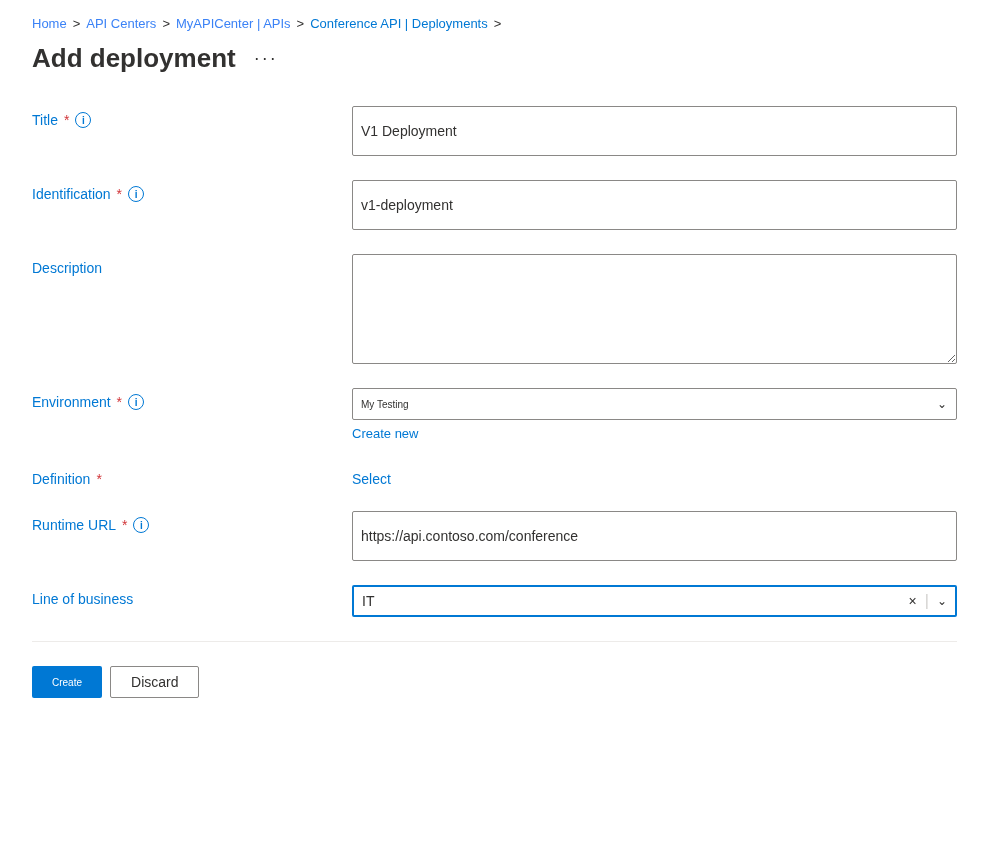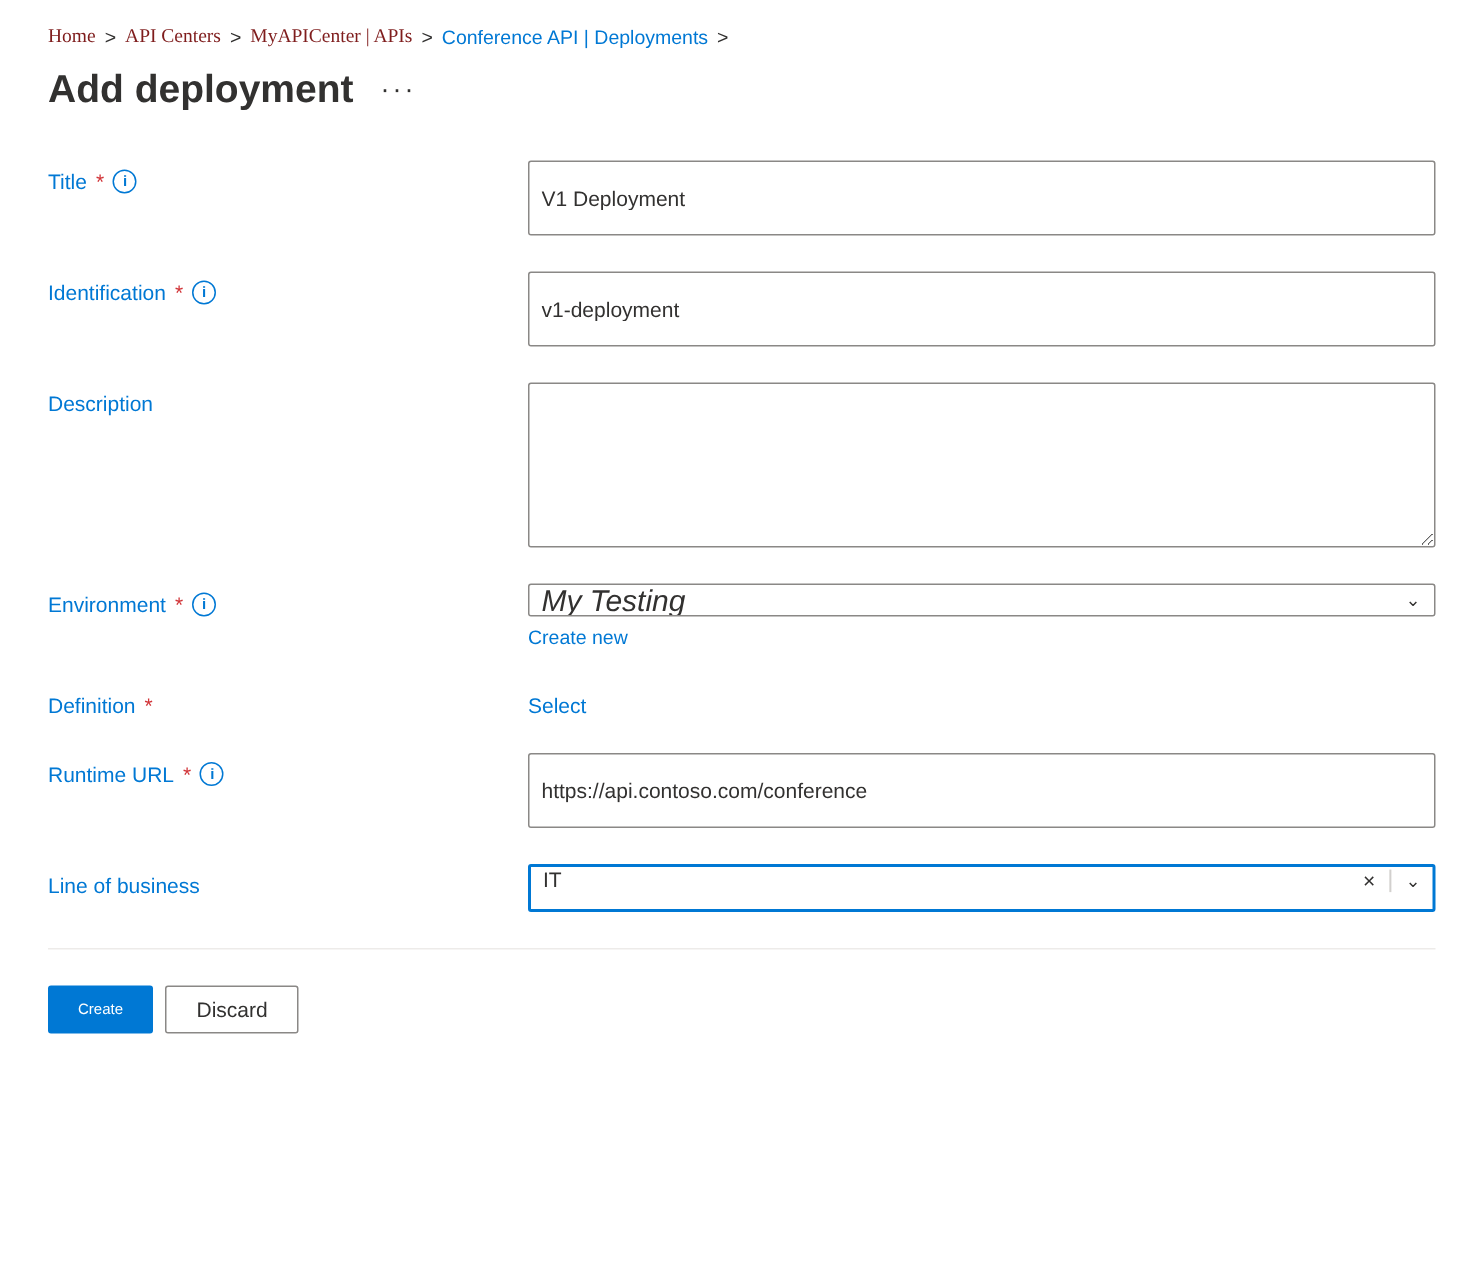--- a/index.html
+++ b/index.html
@@ -24,25 +24,24 @@
     
     .breadcrumb {
       display: flex;
       align-items: center;
       gap: 6px;
       margin-bottom: 12px;
       flex-wrap: wrap;
     }
 
     .breadcrumb-item {
-      color: #7f1d1d;
+      color: #3b82f6;
       font-size: 13px;
       cursor: pointer;
       text-decoration: none;
-      font-family: Liberation Serif, serif;
     }
 
     .breadcrumb-separator {
       color: #323130;
       font-size: 13px;
     }
 
     .breadcrumb-current {
       color: #0078d4;
       font-size: 13px;
@@ -152,32 +151,31 @@
     }
 
     
     .form-select-wrapper {
       position: relative;
       width: 100%;
     }
 
     .form-select {
       width: 100%;
-      height: 22px;
+      height: 32px;
       border: 1px solid #8a8886;
       border-radius: 2px;
       padding: 0 32px 0 8px;
-      font-size: 20px;
+      font-size: 10px;
       color: #323130;
       background: #ffffff;
       appearance: none;
       -webkit-appearance: none;
       outline: none;
       cursor: pointer;
-      font-style: italic;
     }
 
     .select-chevron {
       position: absolute;
       right: 10px;
       top: 50%;
       transform: translateY(-50%);
       pointer-events: none;
       color: #323130;
       font-size: 12px;
@@ -203,21 +201,21 @@
 
     
     .multi-select-wrapper {
       position: relative;
       width: 100%;
       height: 32px;
       border: 2px solid #0078d4;
       border-radius: 2px;
       background: #ffffff;
       display: flex;
-      align-items: flex-start;
+      align-items: center;
       padding: 0 8px;
     }
 
     .multi-select-value {
       flex: 1;
       font-size: 14px;
       color: #323130;
     }
 
     .multi-select-actions {

